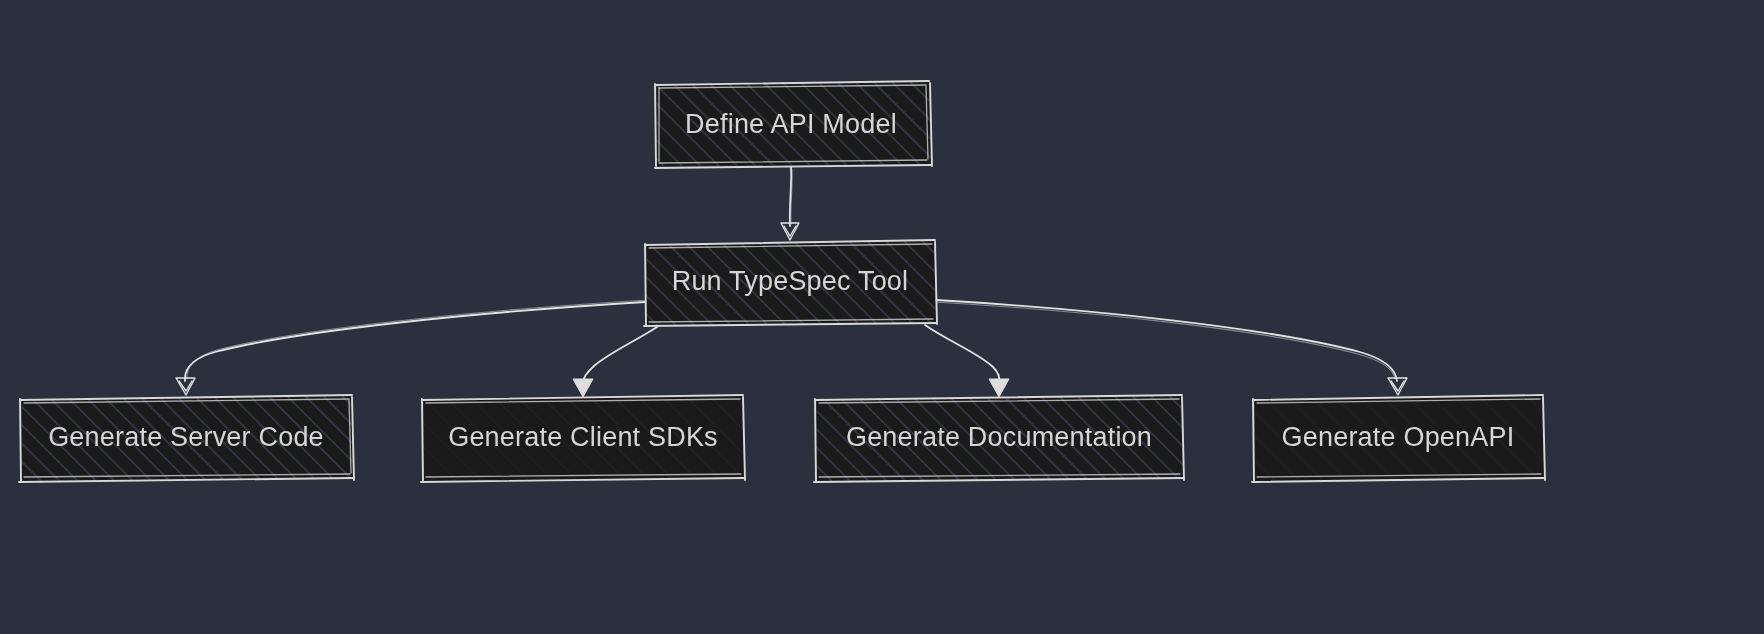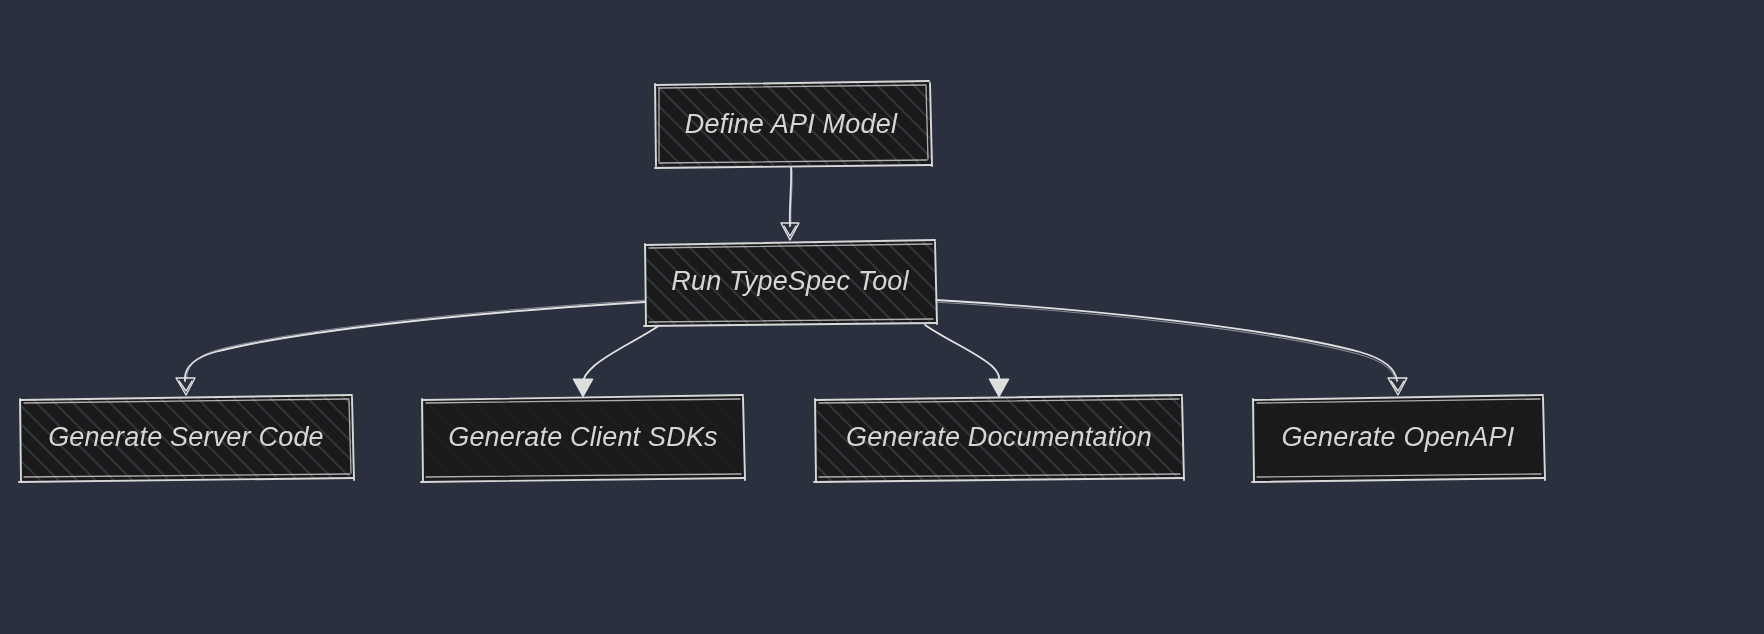--- a/index.html
+++ b/index.html
@@ -13,21 +13,20 @@
     height: 634px;
     overflow: hidden;
     font-family: "Liberation Sans", "DejaVu Sans", sans-serif;
     position: relative;
   }
   #diagram-root {
     position: absolute;
     inset: 0;
     width: 1399px;
     height: 634px;
-    font-style: italic;
   }
   svg.diagram-canvas {
     position: absolute;
     top: 0;
     left: 0;
     width: 1764px;
     height: 634px;
     display: block;
   }
   .node-label {

